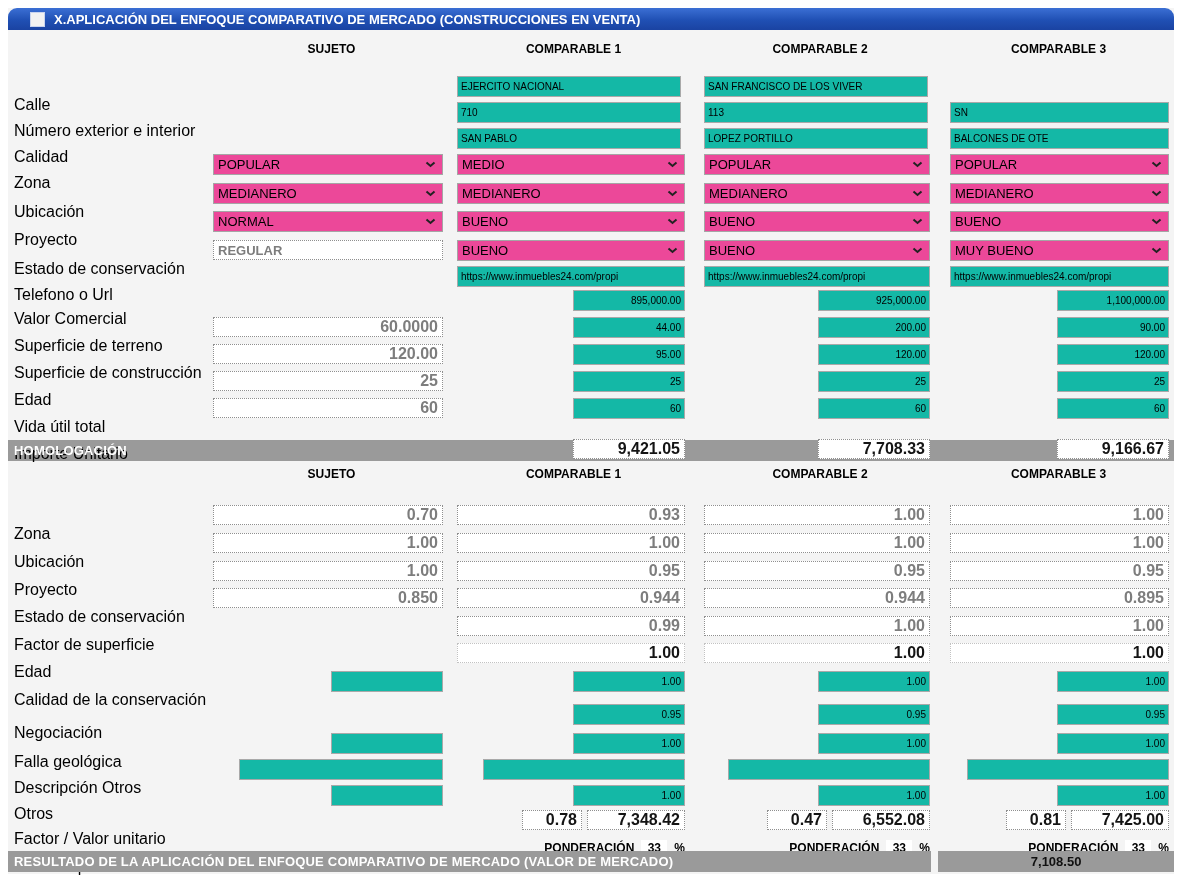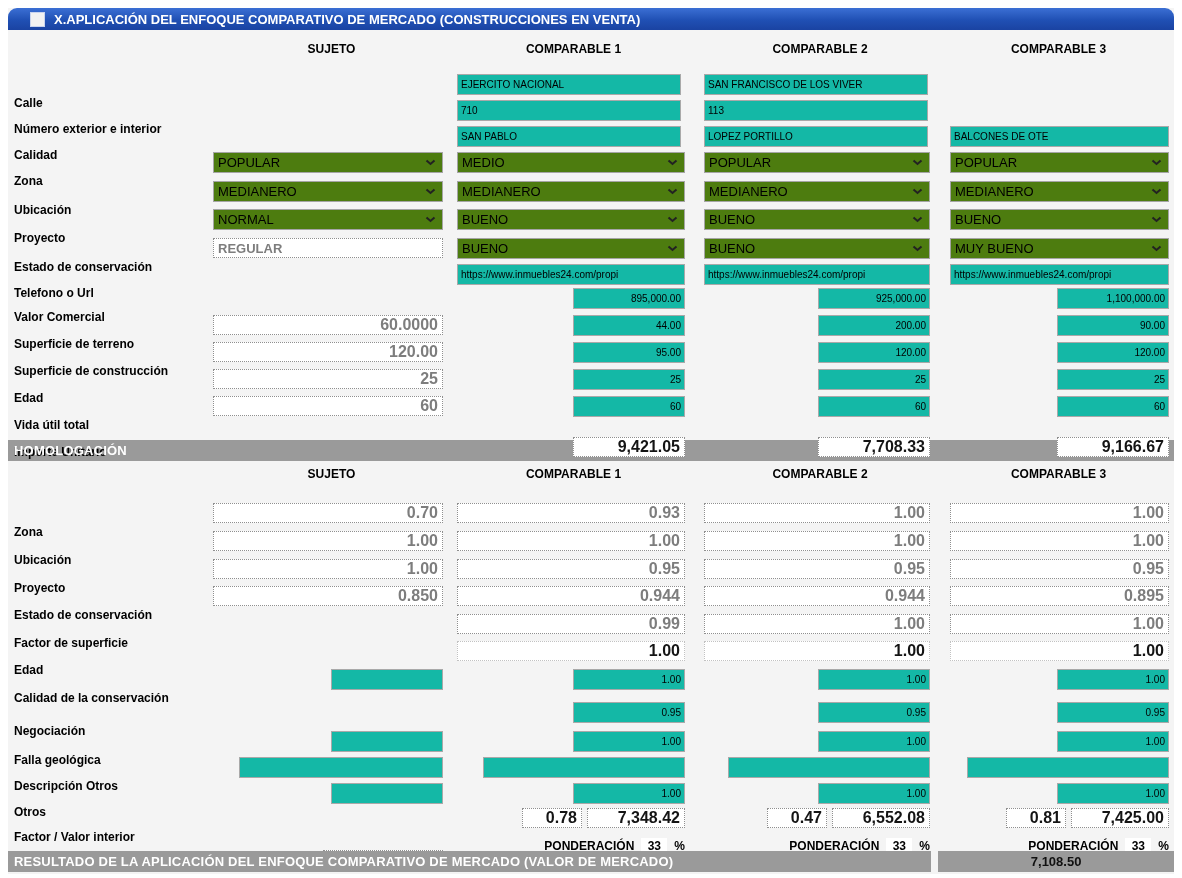--- a/index.html
+++ b/index.html
@@ -7,21 +7,21 @@
   
   .titlebar{height:22px;border-radius:9px 9px 0 0;
     background:linear-gradient(#3b6fd4,#2050b4 55%,#1a43a2);
     display:flex;align-items:center;color:#fff;font-weight:bold;font-size:13px;}
   .titlebar .chk{width:13px;height:13px;background:#f2f2f2;border:1px solid #c9d4ee;margin:0 9px 0 22px;}
   
   .bar{height:21px;background:#9a9a9a;color:#fff;font-weight:bold;font-size:13px;
     display:flex;align-items:center;padding-left:6px;letter-spacing:.2px;}
   
   .form-row{display:grid;grid-template-columns:205px 237px 247px 246px 231px;align-items:center;}
-  .lbl{padding-left:6px;font-weight:bold;font-size:12px;color:#000;margin-top:38px;}
+  .lbl{padding-left:6px;font-weight:normal;font-size:16px;color:#000;margin-top:38px;}
   .cell{height:100%;display:flex;align-items:center;}
   .cs{padding-right:7px;}            
   .c1{padding:0 12px 0 7px;}
   .c2{padding:0 13px 0 7px;}
   .c3{padding:0 5px 0 7px;}
   .right{justify-content:flex-end;}
   
   .hdr-row{margin-top:10px;height:18px;}
   .hdr{font-weight:bold;font-size:12px;text-align:center;}
   
@@ -33,21 +33,21 @@
   .w-desc{width:194px;}
   .ro{border:1px dotted #8f8f8f;background:#fff;height:16px;display:flex;align-items:center;
     justify-content:flex-end;font-size:16px;font-weight:bold;color:#7d7d7d;padding:1px 4px;}
   .ro.left{justify-content:flex-start;font-size:13px;}
   .ro.dark{color:#141414;}
   .ro.lite{border-color:#c2c2c2;}
   .ro.w-num{width:102px;flex:none;margin-top:28px;}
   .ro.w-f1{width:50px;flex:none;margin-right:5px;}
   .ro.w-f2{width:88px;flex:none;}
   
-  .sel{flex:1;min-width:0;height:19px;border:1px solid #a5a5a5;background:#4d7c0f;display:flex;
+  .sel{flex:1;min-width:0;height:19px;border:1px solid #a5a5a5;background:#ec4899;display:flex;
     align-items:center;justify-content:space-between;padding:0 6px 0 4px;cursor:default;}
   .sel-txt{font-size:13px;color:#000;white-space:nowrap;overflow:hidden;}
   .chev{display:flex;align-items:center;}
   
   .pond{display:flex;align-items:center;gap:7px;font-weight:bold;font-size:12px;color:#000;}
   .pond .pbox{background:#fff;width:26px;height:17px;display:flex;align-items:center;
     justify-content:center;font-weight:bold;font-size:12px;}
   
   .res-row{display:flex;margin-top:3px;}
   .res-left{width:922px;}
@@ -87,20 +87,23 @@
 
   <div class="form-row" style="height:26px">
     <div class="lbl">Número exterior e interior</div>
     <div class="cell cs"></div>
     <div class="cell c1">
         <input class="field w-addr" value="710" style="">
       </div>
     <div class="cell c2">
         <input class="field w-addr" value="113" style="">
       </div>
+    <div class="cell c3">
+        <input class="field w-addr" value="SN" style="">
+      </div>
   </div>
 
   <div class="form-row" style="height:26px">
     <div class="lbl">Calidad</div>
     <div class="cell cs"></div>
     <div class="cell c1">
         <input class="field w-addr" value="SAN PABLO" style="">
       </div>
     <div class="cell c2">
         <input class="field w-addr" value="LOPEZ PORTILLO" style="">
@@ -561,21 +564,21 @@
       </div>
     <div class="cell c2 right">
         <input class="field num" value="1.00" style="">
       </div>
     <div class="cell c3 right">
         <input class="field num" value="1.00" style="">
       </div>
   </div>
 
   <div class="form-row" style="height:28px">
-    <div class="lbl">Factor / Valor interior</div>
+    <div class="lbl">Factor / Valor unitario</div>
     <div class="cell cs"></div>
     <div class="cell c1 right">
       <div class="ro dark w-f1">0.78</div>
       <div class="ro dark w-f2">7,348.42</div>
     </div>
     <div class="cell c2 right">
       <div class="ro dark w-f1">0.47</div>
       <div class="ro dark w-f2">6,552.08</div>
     </div>
     <div class="cell c3 right">

